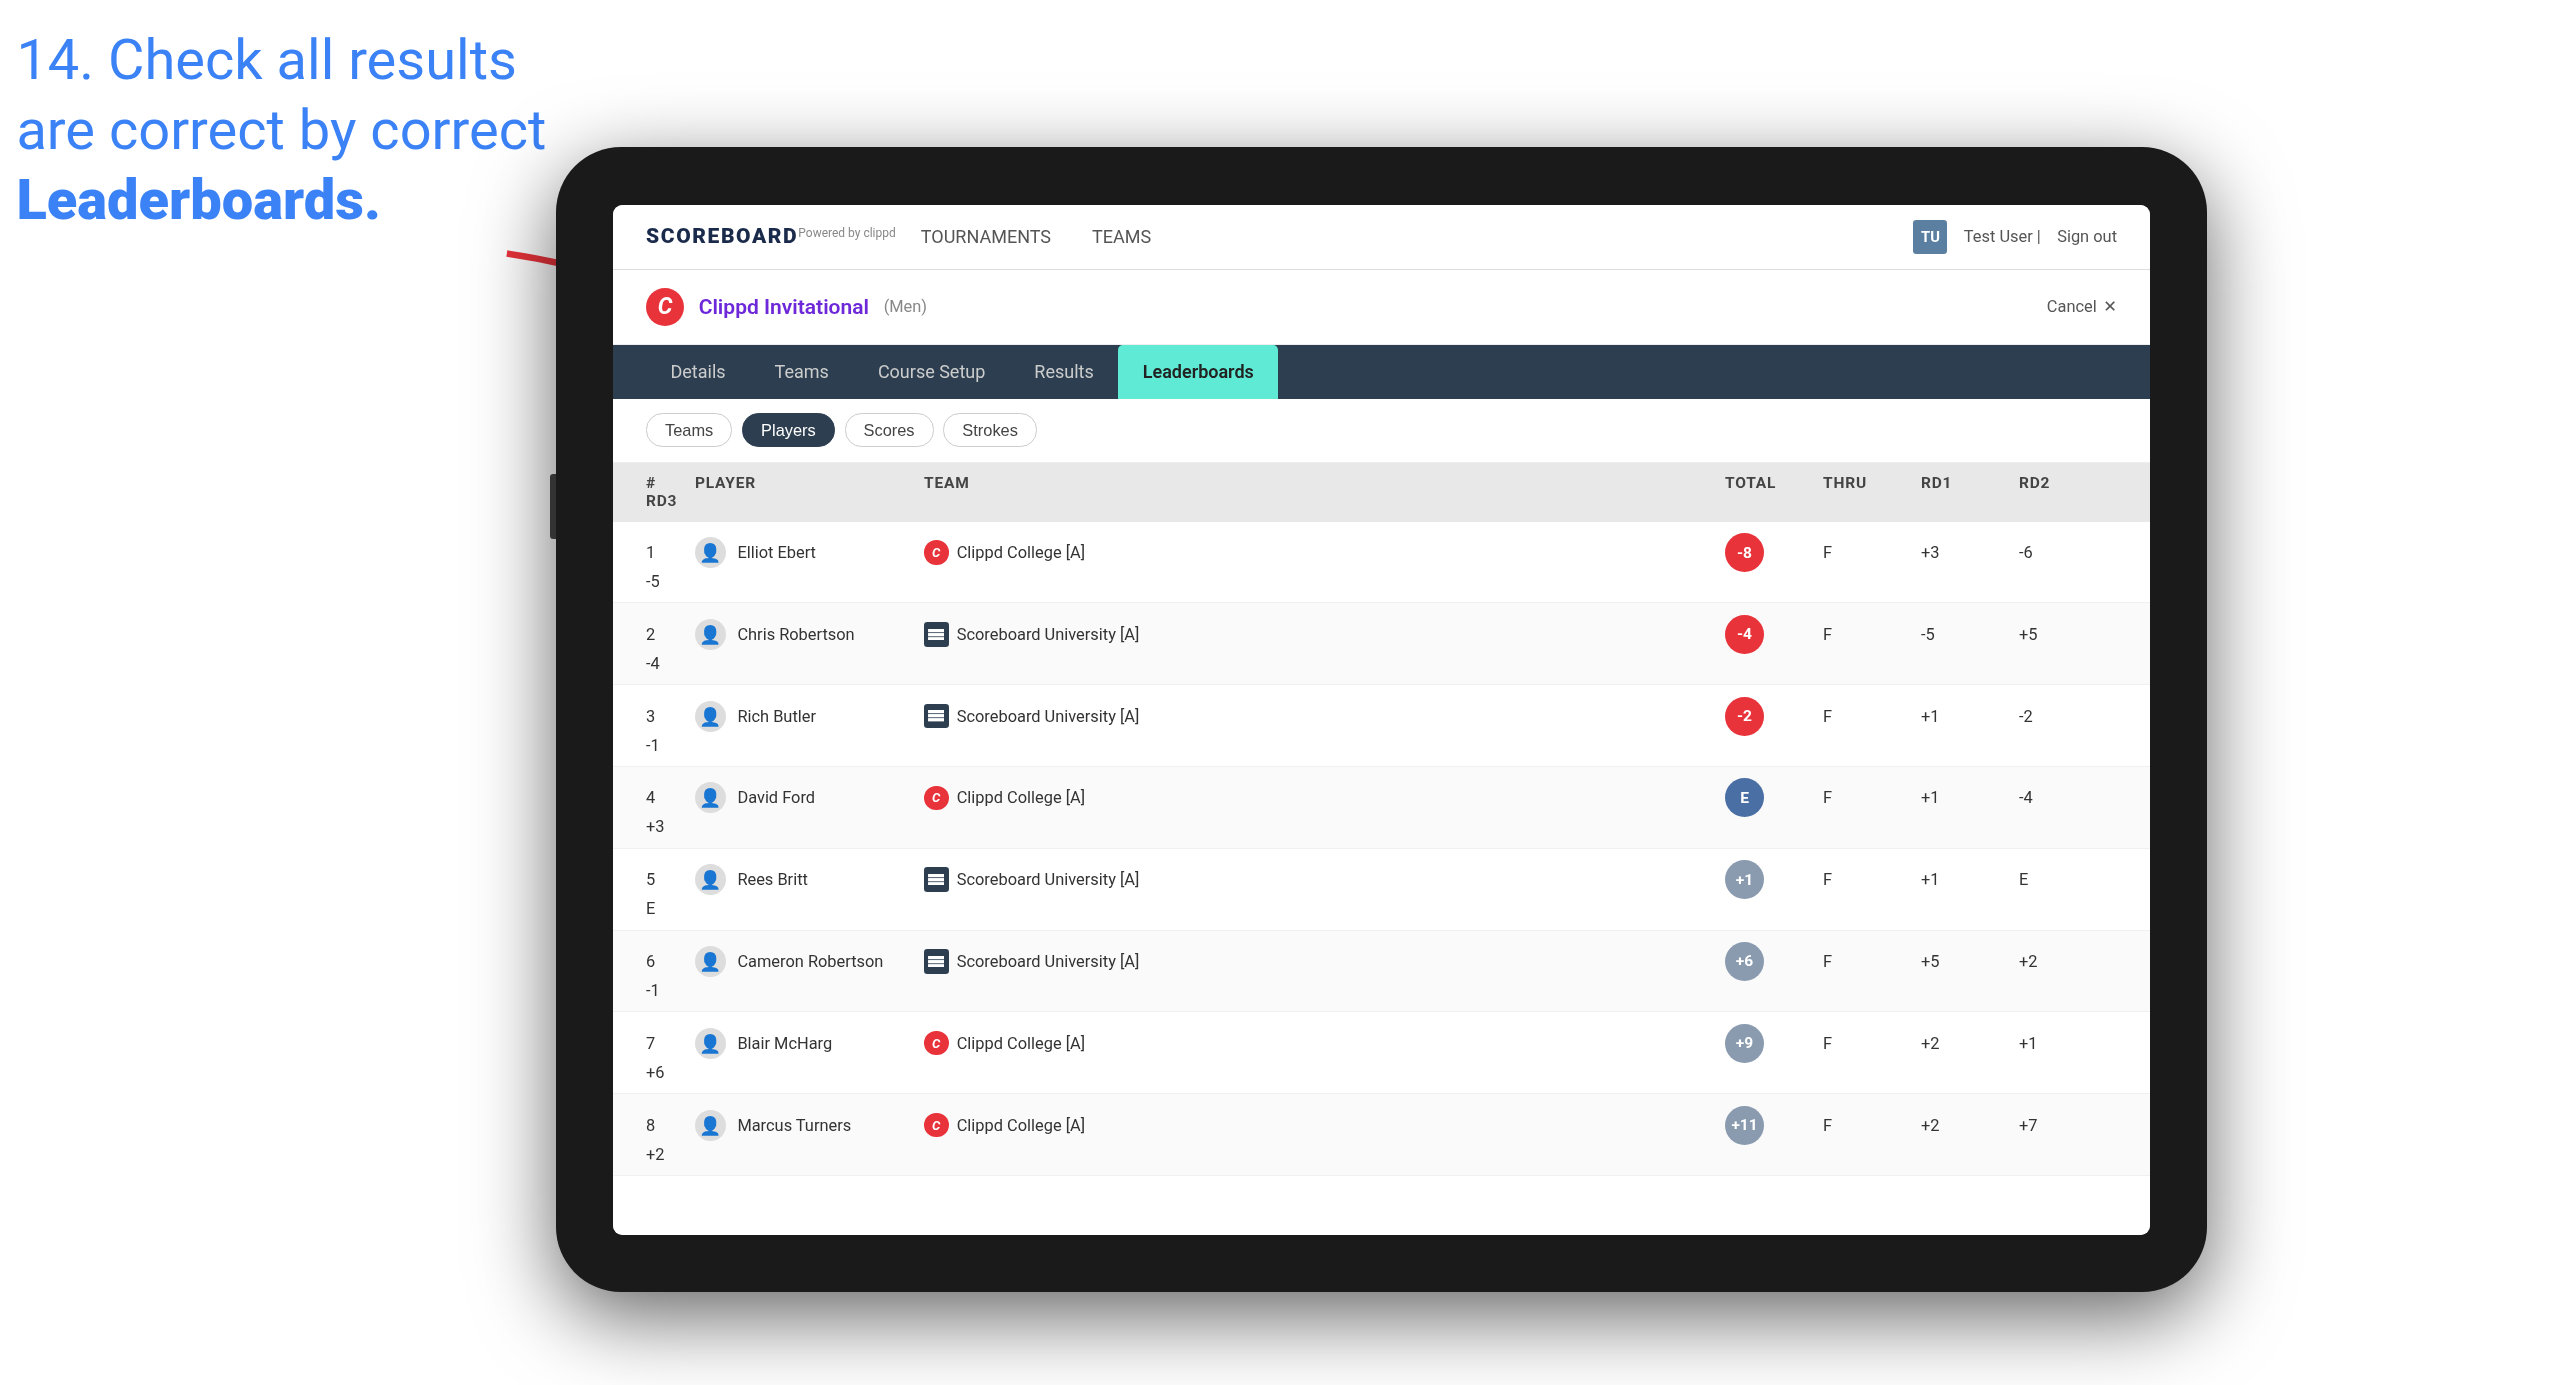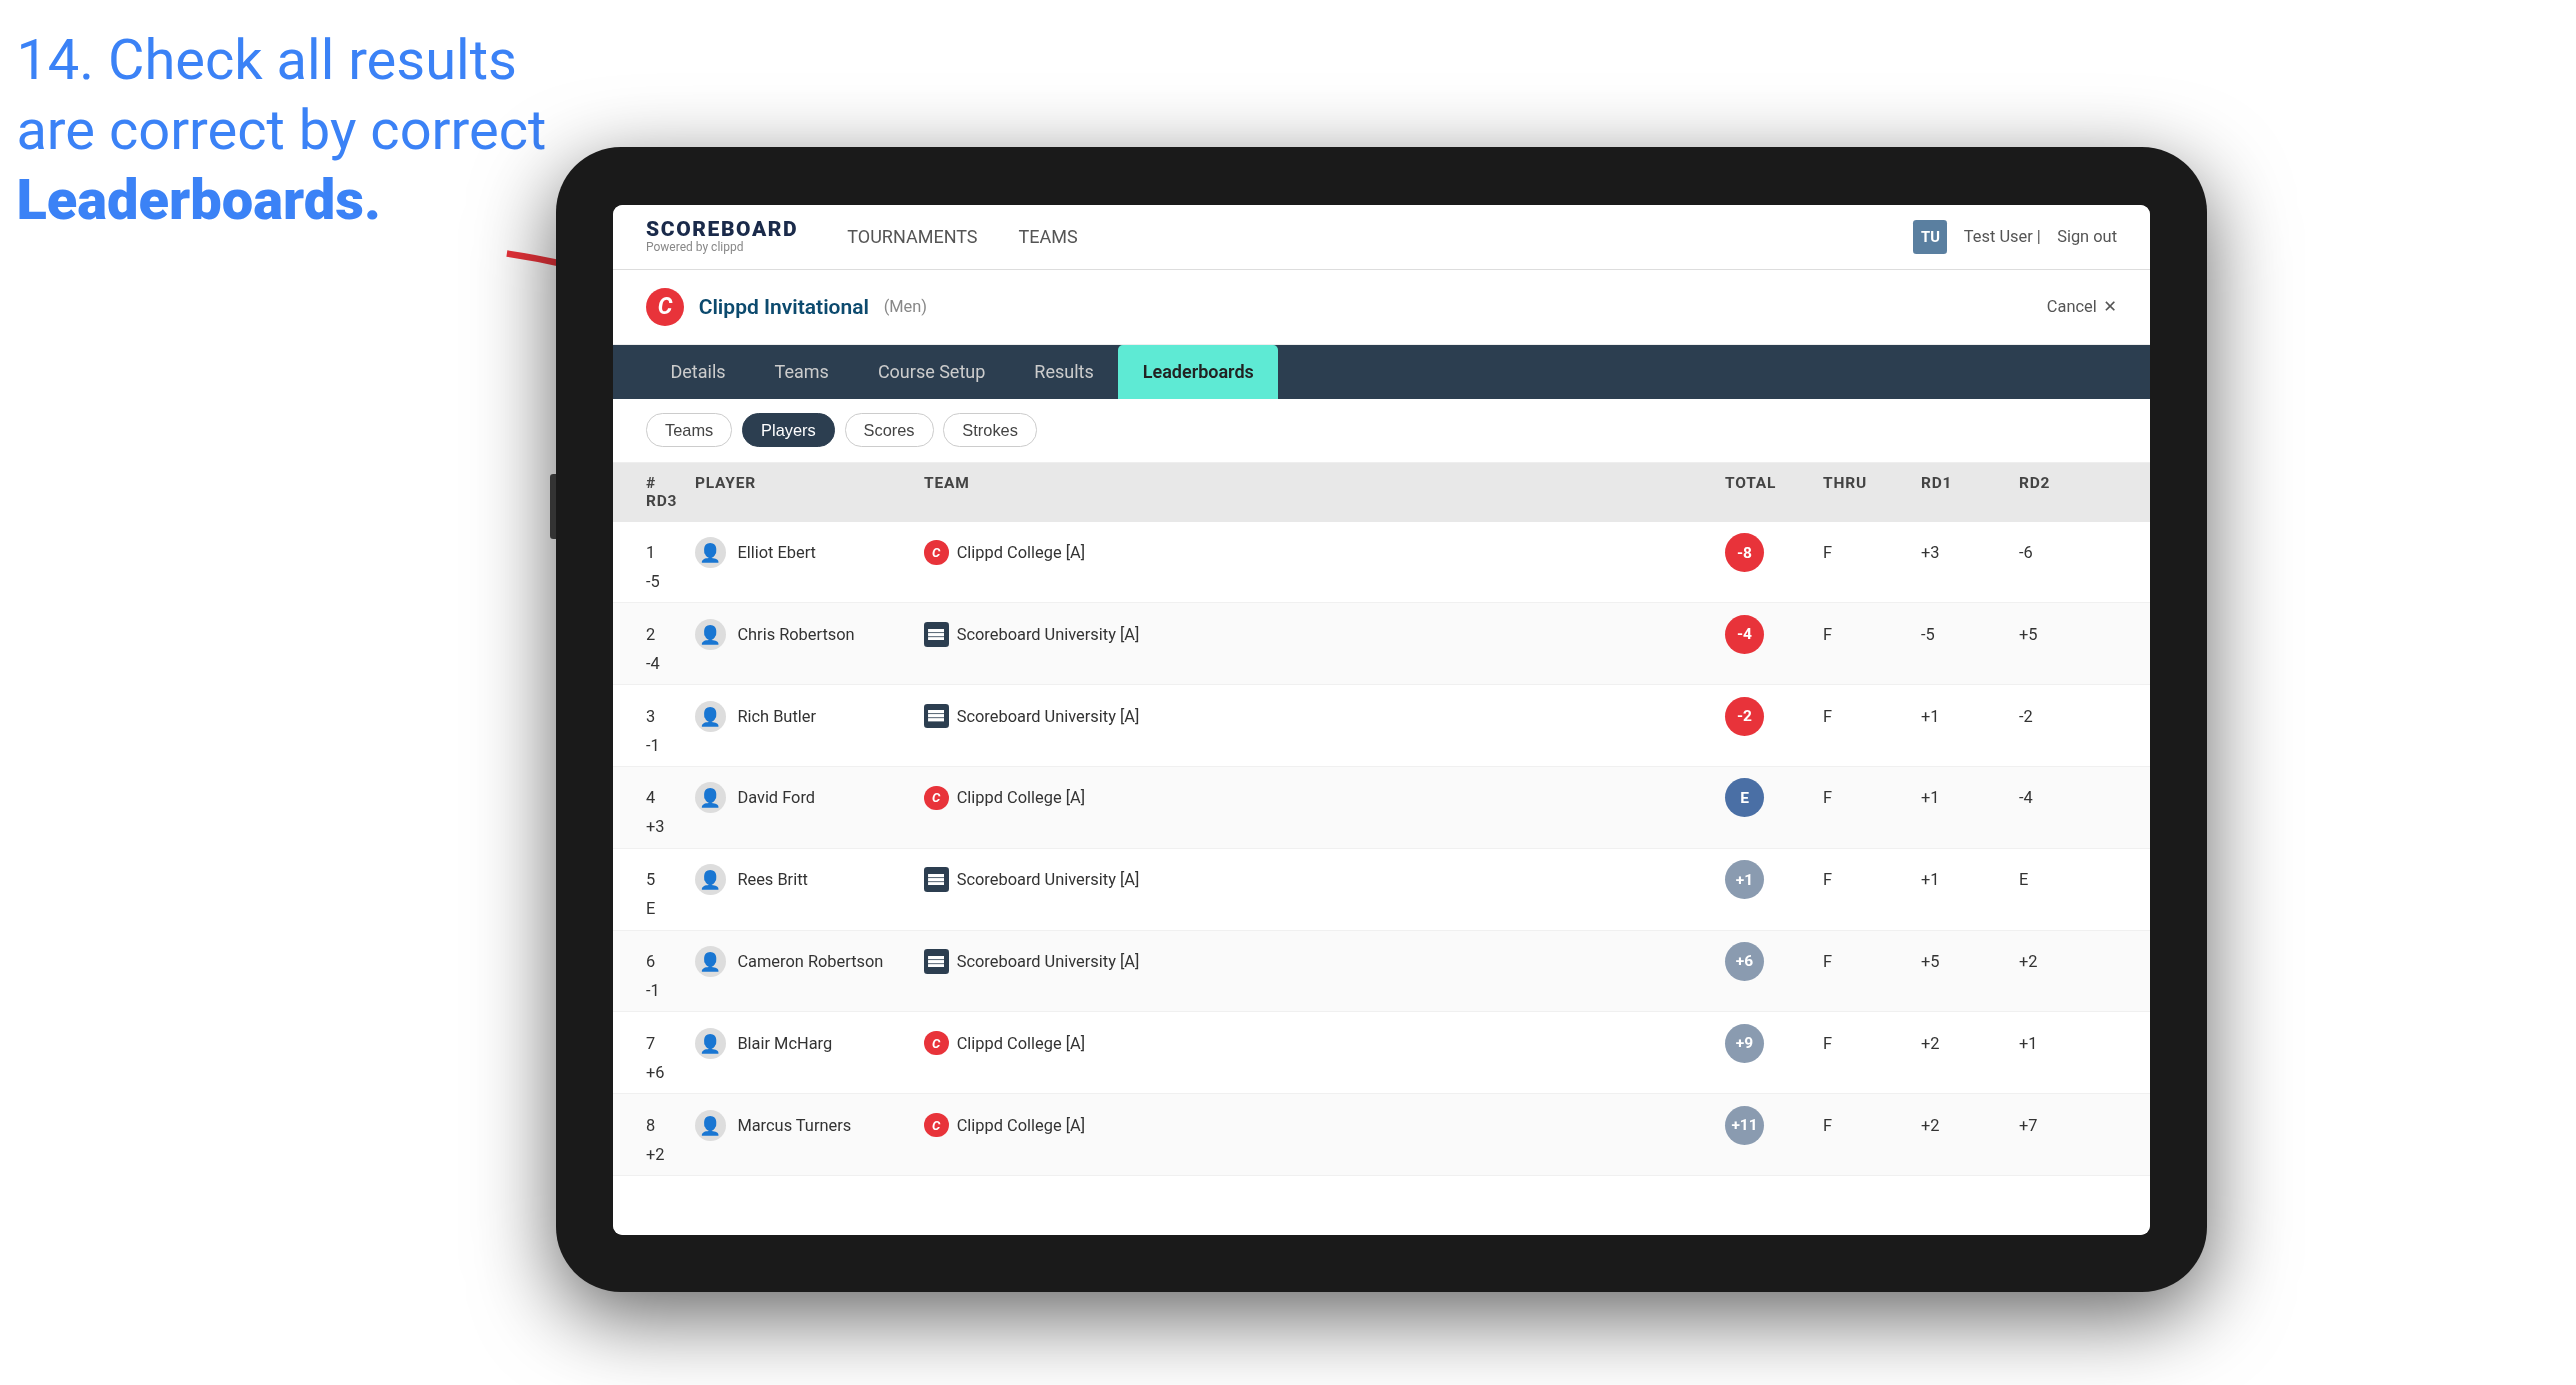--- a/index.html
+++ b/index.html
@@ -64,22 +64,22 @@
       background: #fff;
       border-bottom: 0.8px solid #ddd;
       display: flex;
       align-items: center;
       padding: 0 33px;
       height: 65px;
       flex-shrink: 0;
     }
     .logo-area {
       display: flex;
-      flex-direction: column;
-      margin-right: 49px;
+      flex-direction: row;
+      margin-right: 25px;
     }
     .logo-text {
       font-size: 21px;
       font-weight: 900;
       letter-spacing: 1.6px;
       color: #1a2a4a;
       line-height: 1;
     }
     .logo-sub {
       font-size: 12px;
@@ -142,21 +142,21 @@
       align-items: center;
       justify-content: center;
       color: #fff;
       font-size: 23px;
       font-weight: bold;
       font-style: italic;
     }
     .tournament-name {
       font-size: 21px;
       font-weight: 600;
-      color: #0c4a6e;
+      color: #6d28d9;
       text-align: right;
     }
     .tournament-tag {
       font-size: 16.4px;
       color: #888;
     }
     .cancel-btn {
       font-size: 16.4px;
       color: #555;
       cursor: pointer;

